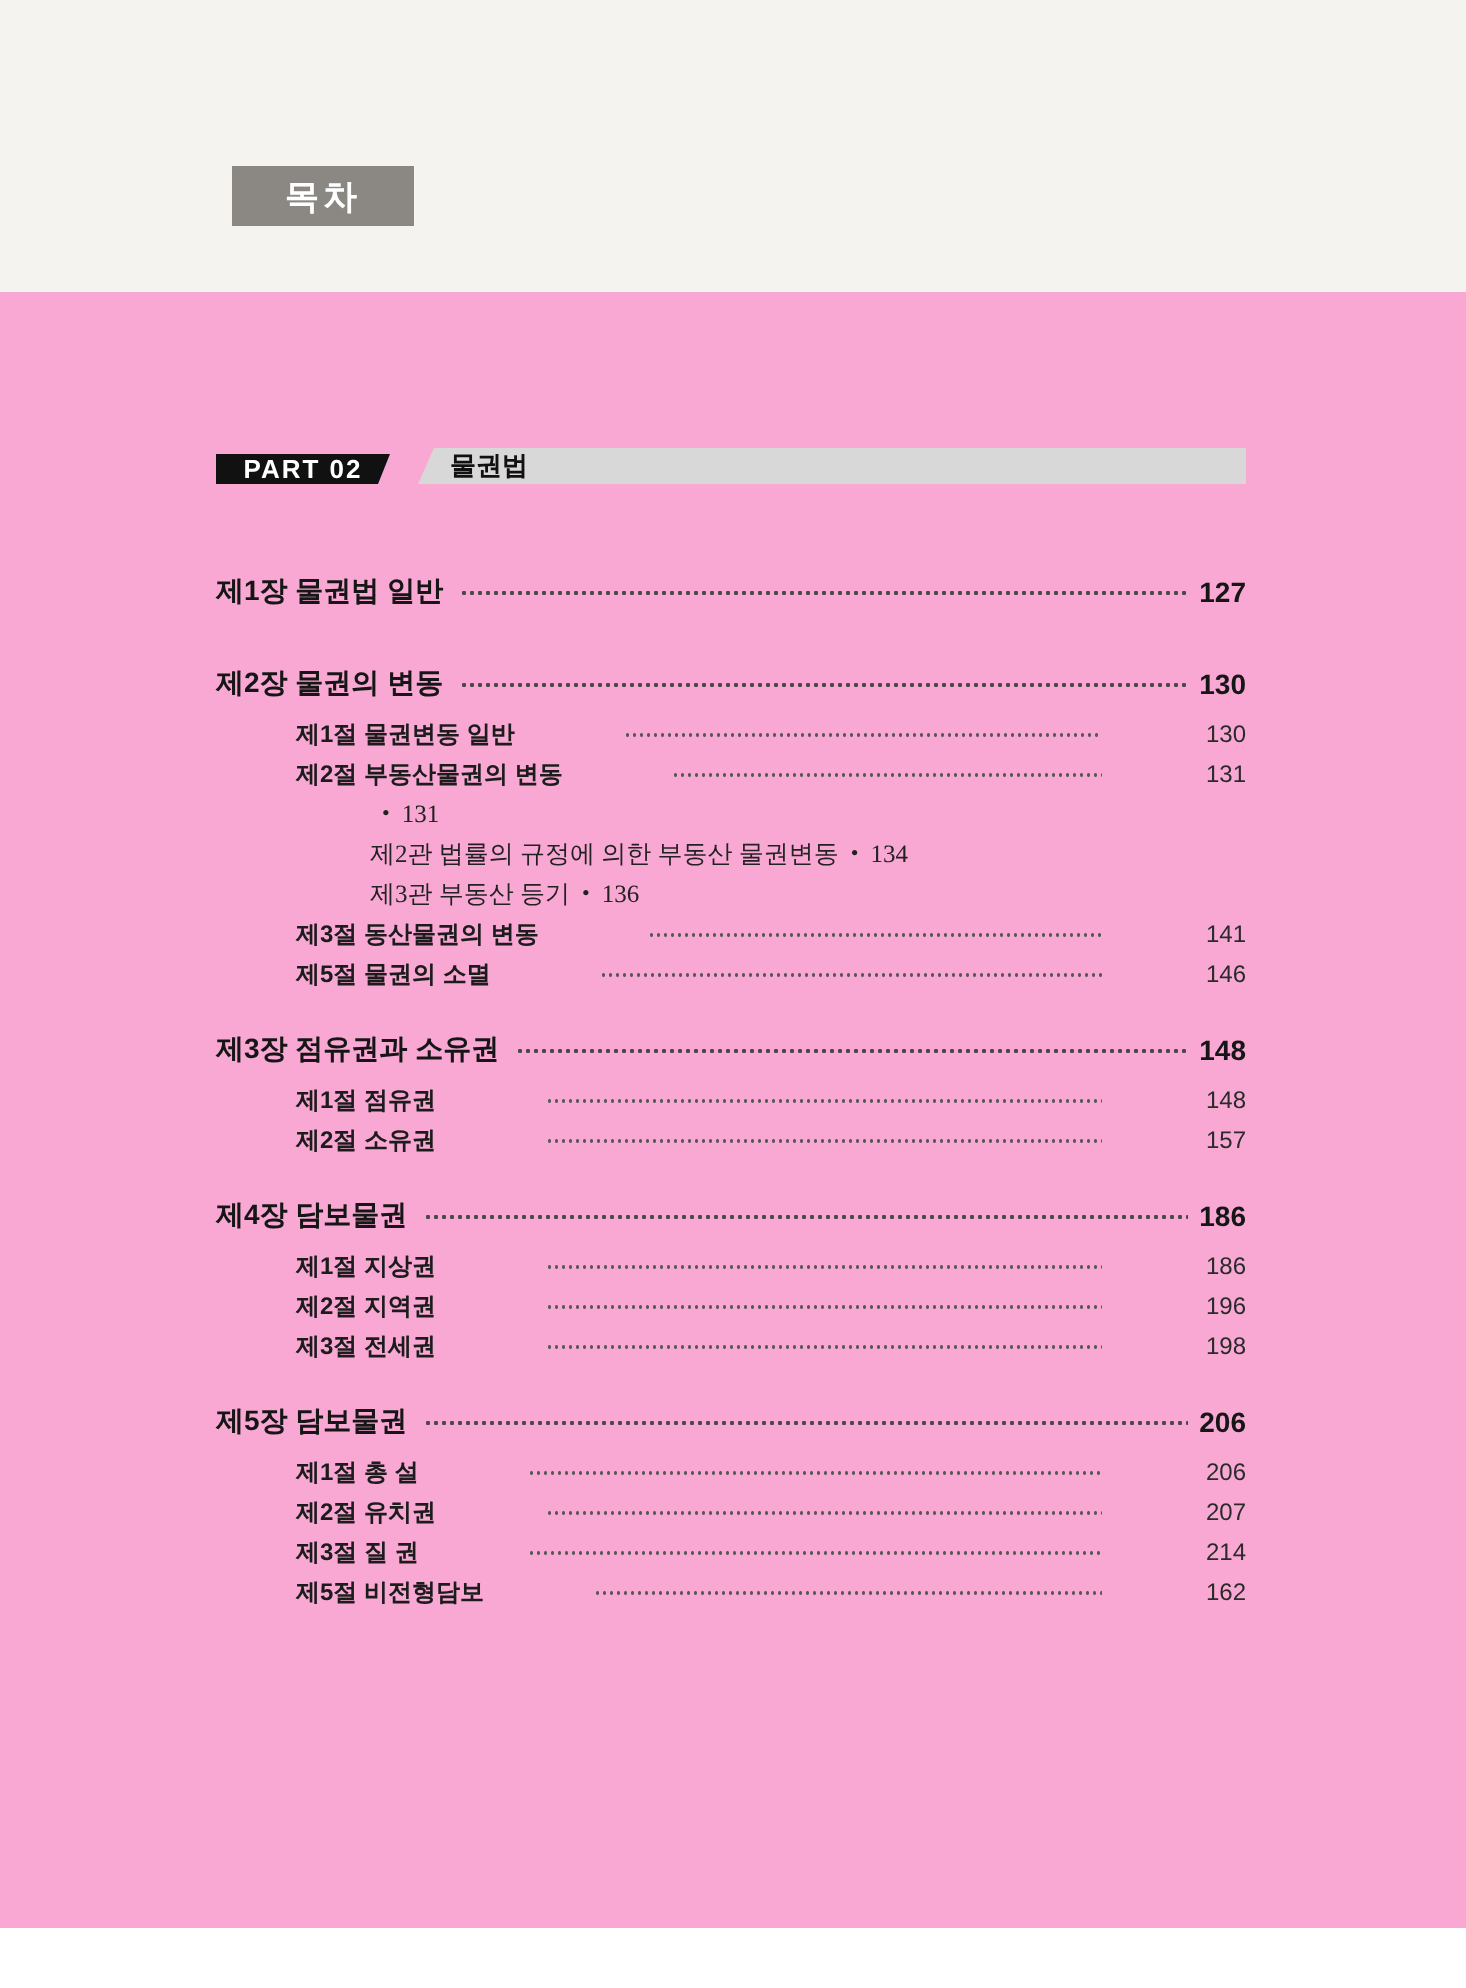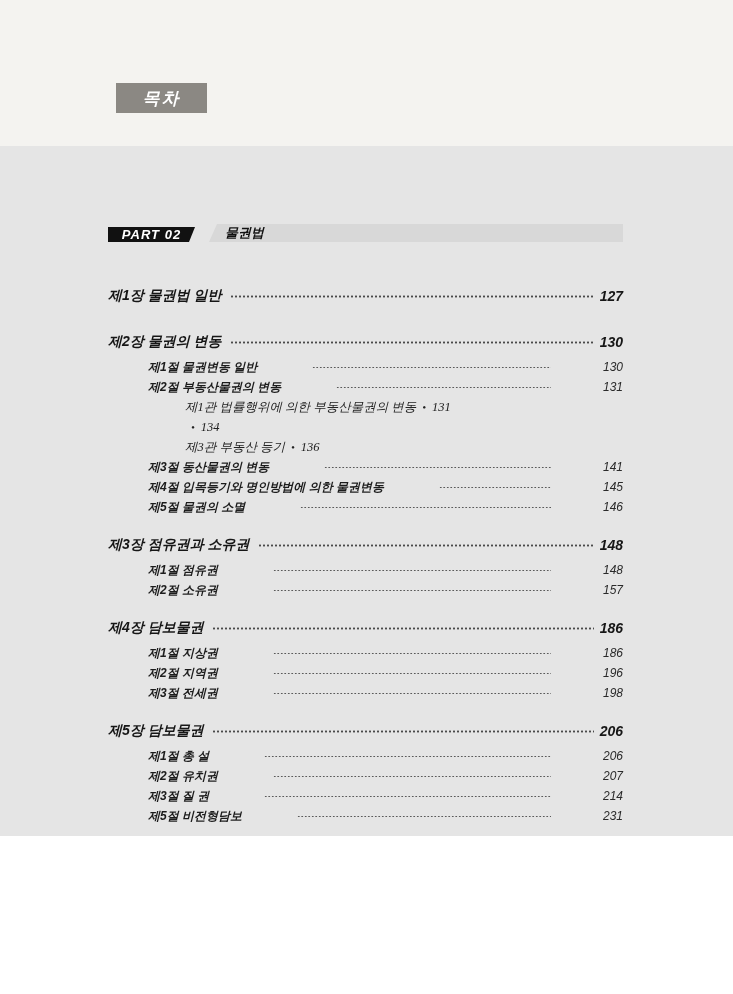--- a/index.html
+++ b/index.html
@@ -1,25 +1,24 @@
 <!DOCTYPE html>
 <html><head>
 <meta charset="utf-8">
 <style>
   html, body { margin: 0; padding: 0; }
   body { background: #ffffff; }
   .page {
     position: relative;
     width: 733px;
-    height: 836px;
-    background: #e5e5e5;
+    height: 964px;
+    background: #f9a8d4;
     font-family: "Liberation Sans", "DejaVu Sans", sans-serif;
     color: #1a1a1a;
     overflow: hidden;
-    font-style: italic;
   }
   
   .top-band {
     position: absolute;
     left: 0; top: 0;
     width: 100%;
     height: 146px;
     background: #f4f3f0;
   }
   .toc-badge {
@@ -172,44 +171,39 @@
           <span>제1절 물권변동 일반</span>
           <span class="leader"></span>
           <span class="sec-page">130</span>
         </div>
         <div class="sec-row">
           <span>제2절 부동산물권의 변동</span>
           <span class="leader"></span>
           <span class="sec-page">131</span>
         </div>
         <div class="sub-row">
-          <span>제1관 법률행위에 의한 부동산물권의 변동</span>
           <span class="bullet">•</span>
           <span>131</span>
         </div>
         <div class="sub-row">
+          <span>제2관 법률의 규정에 의한 부동산 물권변동</span>
           <span class="bullet">•</span>
           <span>134</span>
         </div>
         <div class="sub-row">
           <span>제3관 부동산 등기</span>
           <span class="bullet">•</span>
           <span>136</span>
         </div>
         <div class="sec-row">
           <span>제3절 동산물권의 변동</span>
           <span class="leader"></span>
           <span class="sec-page">141</span>
         </div>
         <div class="sec-row">
-          <span>제4절 입목등기와 명인방법에 의한 물권변동</span>
-          <span class="leader"></span>
-          <span class="sec-page">145</span>
-        </div>
-        <div class="sec-row">
           <span>제5절 물권의 소멸</span>
           <span class="leader"></span>
           <span class="sec-page">146</span>
         </div>
       </div>
     </div>
 
     <div class="group">
       <div class="ch-row">
         <span>제3장 점유권과 소유권</span>
@@ -273,19 +267,19 @@
           <span class="sec-page">207</span>
         </div>
         <div class="sec-row">
           <span>제3절 질 권</span>
           <span class="leader"></span>
           <span class="sec-page">214</span>
         </div>
         <div class="sec-row">
           <span>제5절 비전형담보</span>
           <span class="leader"></span>
-          <span class="sec-page">231</span>
+          <span class="sec-page">162</span>
         </div>
       </div>
     </div>
 
   </div>
 </div>
 
 </body></html>

